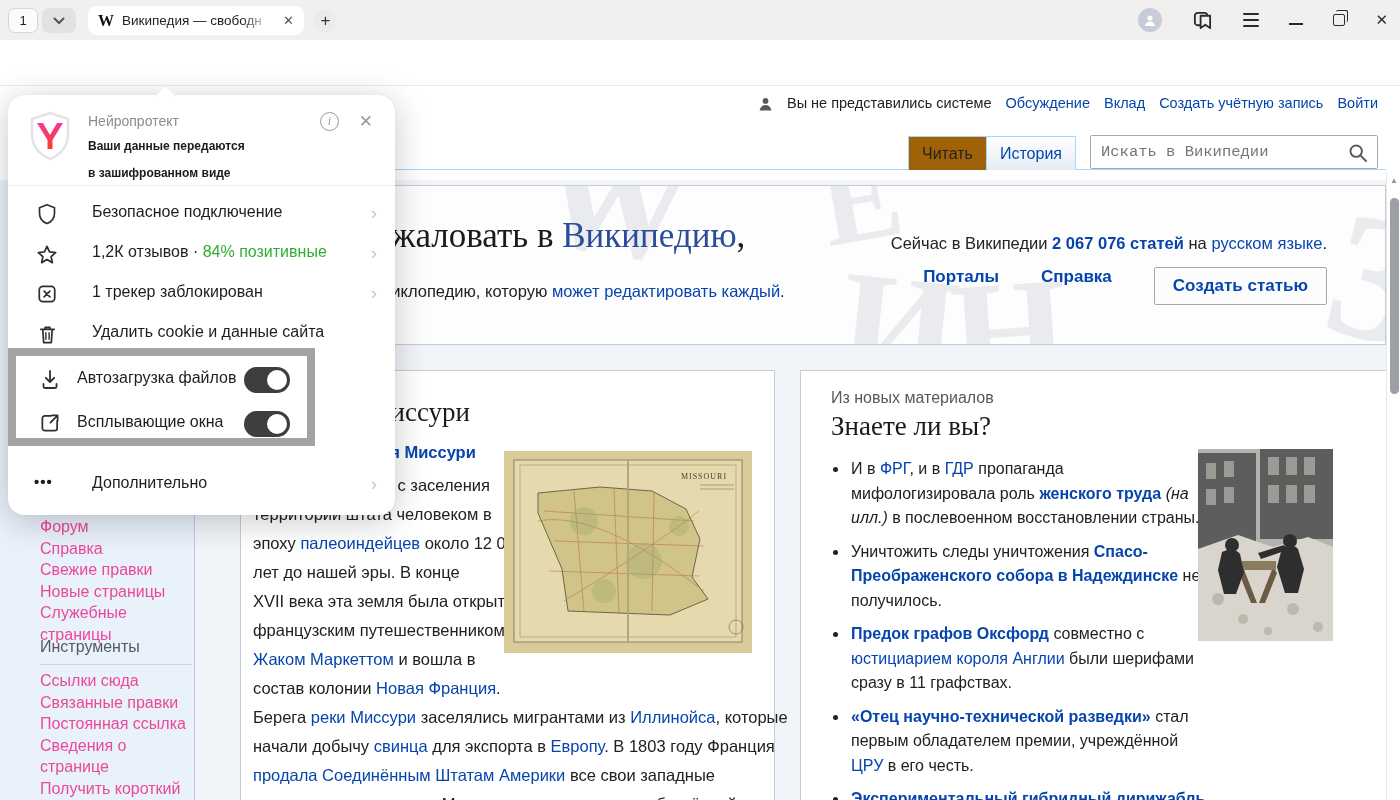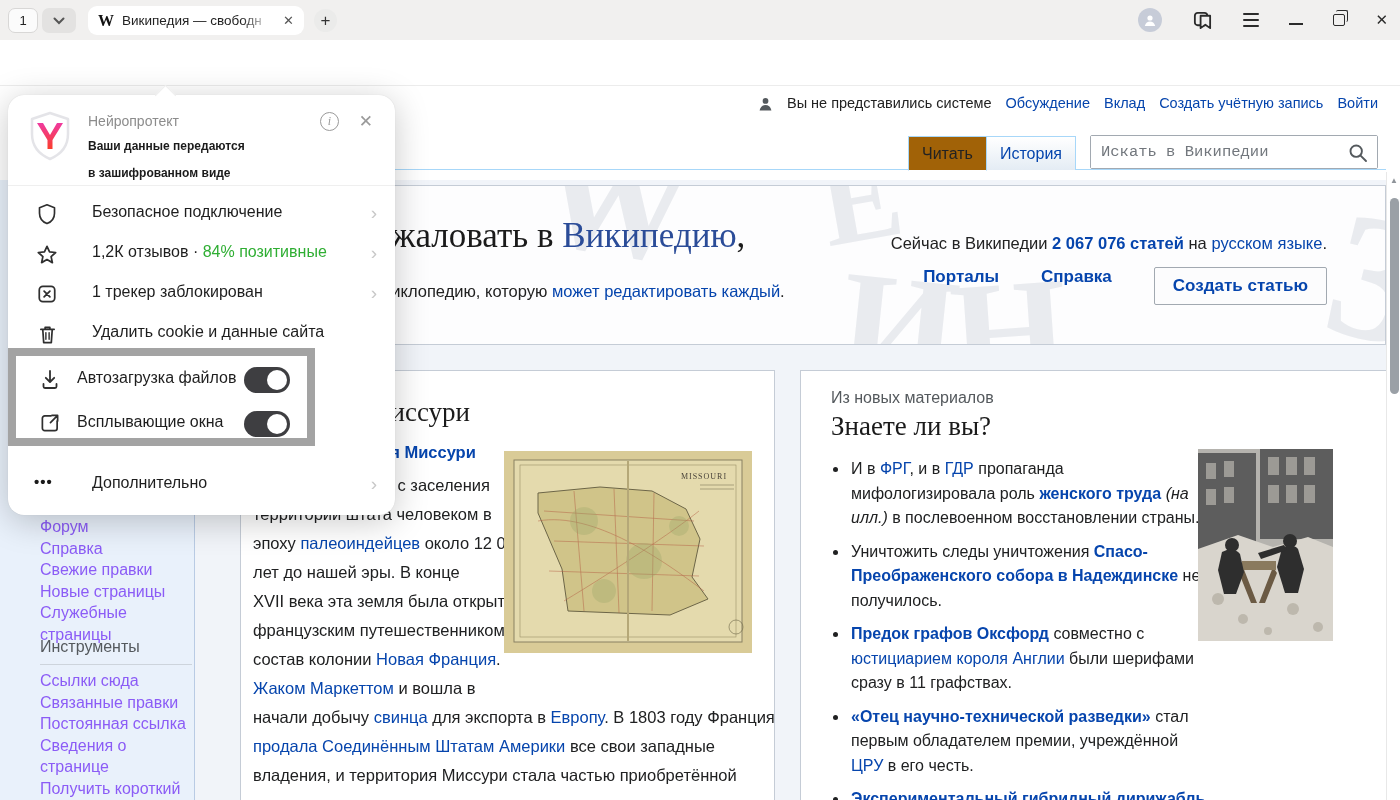--- a/index.html
+++ b/index.html
@@ -92,21 +92,21 @@
   .it{font-style:italic}
   .map-img{position:absolute;left:263px;top:80px;width:248px;height:202px;z-index:3}
 
   .dyk-kicker{position:absolute;left:30px;top:18px;font-size:16px;color:#54595d}
   .dyk-title{position:absolute;left:30px;top:40px;font-family:"Liberation Serif",serif;font-size:27px;color:#1b1b1b}
   .dyk-list{position:absolute;left:48px;top:86px;width:362px;font-size:16px;line-height:24.5px;color:#202122}
   .dyk-list li{margin-bottom:9px;padding-left:2px}
   .photo1{position:absolute;left:397px;top:78px;width:135px;height:192px;z-index:3}
 
   .sidenav{position:absolute;left:40px;top:430px;width:152px;font-size:16px;line-height:21.5px}
-  .sidenav .snl{color:#8b5cf6;margin-bottom:0;cursor:pointer}
+  .sidenav .snl{color:#ec4899;margin-bottom:0;cursor:pointer}
   .tools-h{position:absolute;left:40px;top:552px;width:152px;font-size:16px;color:#54595d;border-bottom:1px solid #cdd4dc;padding-bottom:8px}
   .sidenav2{position:absolute;left:40px;top:584px;width:152px;font-size:16px;line-height:21.5px}
 
   
   .sbar{position:absolute;right:0;top:86px;width:14px;height:714px;background:#fff;border-left:1px solid #e8e8e8}
   .sbar .up{position:absolute;top:4px;left:3px;font-size:8px;color:#8f949a}
   .sbar .thumb{position:absolute;left:2.5px;top:26px;width:9px;height:196px;background:#9aa0a6;border-radius:5px}
 
   
   .popup{position:absolute;left:8px;top:95px;width:387px;height:420px;background:#fff;border-radius:16px;box-shadow:0 6px 34px rgba(0,0,0,.22),0 0 1px rgba(0,0,0,.15);z-index:10}
@@ -285,22 +285,23 @@
   <div class="cbox box-article">
     <div class="art-title">История Миссури</div>
     <div class="art-link">История Миссури</div>
     <div class="art-par">
         <div><span>История началась с заселения</span></div>
         <div><span>территории штата человеком в</span></div>
         <div><span>эпоху </span><span class="lnk">палеоиндейцев</span><span> около 12 000</span></div>
         <div><span>лет до нашей эры. В конце</span></div>
         <div><span>XVII века эта земля была открыта</span></div>
         <div><span>французским путешественником</span></div>
+        <div><span class="lnk">Жаком Маркеттом</span><span> и вошла в</span></div>
         <div><span>состав колонии </span><span class="lnk">Новая Франция</span><span>.</span></div>
-        <div><span class="lnk">Жаком Маркеттом</span><span> и вошла в</span></div>
+        <div><span>Берега </span><span class="lnk">реки Миссури</span><span> заселялись мигрантами из </span><span class="lnk">Иллинойса</span><span>, которые</span></div>
         <div><span>начали добычу </span><span class="lnk">свинца</span><span> для экспорта в </span><span class="lnk">Европу</span><span>. В 1803 году Франция</span></div>
         <div><span class="lnk">продала Соединённым Штатам Америки</span><span> все свои западные</span></div>
         <div><span>владения, и территория Миссури стала частью приобретённой</span></div>
       </div>
     <svg class="map-img" viewBox="0 0 248 202">
       <rect width="248" height="202" fill="#d9cb97"></rect>
       <rect x="10" y="9" width="228" height="182" fill="#e4daad" stroke="#8a8163" stroke-width="1"></rect>
       <rect x="16" y="14" width="216" height="172" fill="none" stroke="#9a8f68" stroke-width="0.6"></rect>
       <polygon points="34,42 96,36 148,40 182,58 196,88 188,126 204,148 166,164 64,160 58,118 34,62" fill="#d0c489" stroke="#6d6648" stroke-width="1"></polygon>
       <g stroke="#b2573f" stroke-width="0.6" opacity="0.75" fill="none">

